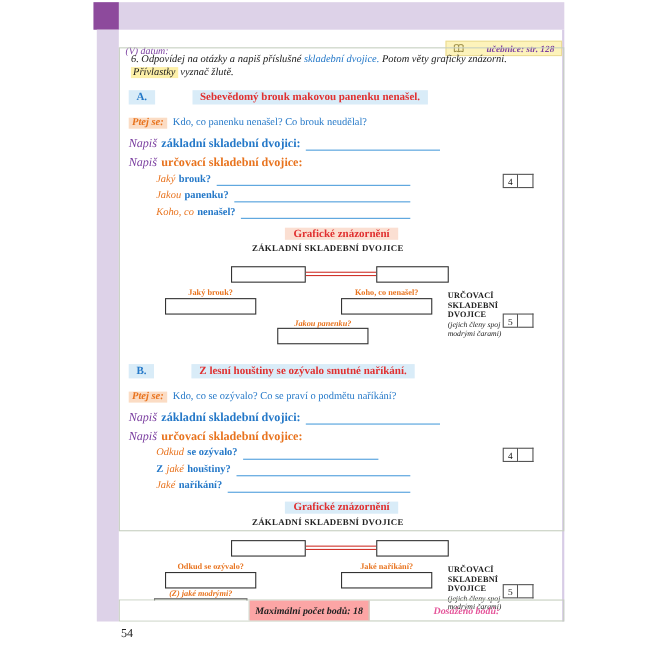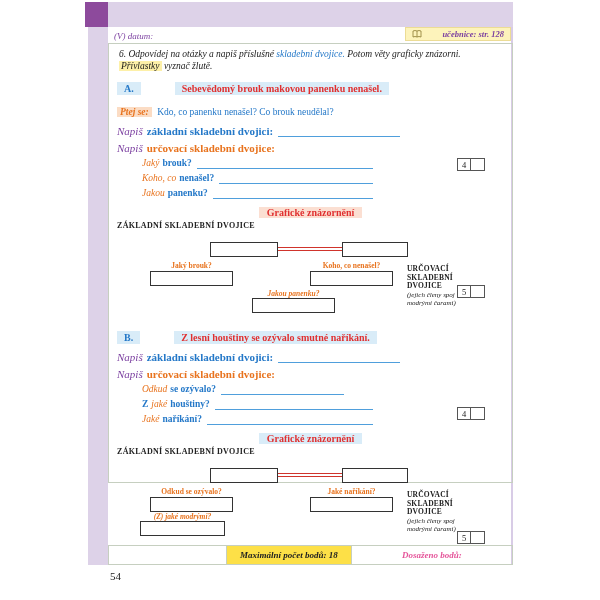--- a/index.html
+++ b/index.html
@@ -9,21 +9,21 @@
 
   
   .top-bar { position:absolute; left:85px; top:2px; width:428px; height:25px; background:#ddd2e8; }
   .corner-square { position:absolute; left:85px; top:2px; width:23px; height:25px; background:#8d4a9c; }
   .left-bar { position:absolute; left:88px; top:27px; width:20px; height:538px; background:#ddd2e8; }
   .right-line { position:absolute; left:511px; top:27px; width:2px; height:538px; background:#d8cce6; }
 
   .content { position:absolute; left:108px; top:27px; width:405px; height:538px; }
 
   
-  .datum-row { display:flex; justify-content:space-between; align-items:flex-start; height:16px; padding:4px 2px 0 6px; }
+  .datum-row { display:flex; justify-content:space-between; align-items:flex-start; height:16px; padding:14px 2px 0 6px; }
   .datum { color:#7b3fa0; font-style:italic; font-size:9px; }
   .textbook-box { background:#fdf3bb; border:1px solid #ecdc95; color:#7b3fa0; font-size:8.5px; font-style:italic; font-weight:bold; padding:1px 6px; display:flex; align-items:center; gap:20px; margin-top:-4px; }
 
   
   .main-box { position:absolute; left:0; top:16px; width:405px; height:440px; border:1px solid #c6cfc0; padding:2px 8px; position:absolute; }
   .main-box { position:relative; position:absolute; } 
 
   .instruction { font-size:9.5px; font-style:italic; margin:2px 0 0 2px; line-height:12px; }
   .instr-blue { color:#2478c8; }
   .instr-yellow { background:#fdf0a8; padding:0 2px; }
@@ -50,21 +50,21 @@
 
   .blank { flex:1; border-bottom:1px solid #4f9fdc; height:10px; margin-left:5px; }
 
   .graphic-head { text-align:center; margin-top:5px; line-height:13px; }
   .graphic-head span { font-size:10px; font-weight:bold; color:#e03030; padding:0 8px; }
   .g-pink span { background:#fbdfd2; }
   .g-blue span { background:#d9ecf8; }
 
   .diagram { position:relative; margin-top:2px; height:100px; }
   .diagram-b { height:98px; }
-  .diag-title { position:absolute; left:0; top:0; width:362px; text-align:left; font-size:8px; font-weight:bold; letter-spacing:0.3px; color:#222; }
+  .diag-title { position:absolute; left:0; top:0; width:362px; text-align:center; font-size:8px; font-weight:bold; letter-spacing:0.3px; color:#222; }
   .main-label { position:absolute; top:22px; font-size:8px; font-weight:normal; color:#e03030; text-align:right; }
   .ml-left { left:93px; width:68px; }
   .ml-right { left:225px; width:66px; }
   .dbox { position:absolute; border:1px solid #333; background:#fff; }
   .box-left { left:93px; top:21px; width:68px; height:15px; }
   .box-right { left:225px; top:21px; width:66px; height:15px; }
   .connector { position:absolute; left:161px; top:26px; width:64px; height:4px; border-top:1px solid #d0342c; border-bottom:1px solid #d0342c; }
   .sub-label { position:absolute; top:40px; font-size:7.5px; font-weight:bold; color:#e8731e; text-align:center; }
   .sl-left { left:33px; width:83px; }
   .sl-right { left:193px; width:83px; }
@@ -85,21 +85,21 @@
   .pts-a-q { left:348px; top:114px; }
   .pts-a-d { left:348px; top:241px; }
   .pts-b-q { left:348px; top:363px; }
   .pts-b-d { left:348px; top:487px; }
 
   .section-b { margin-top:10px; }
 
   
   .footer-row { position:absolute; left:0; bottom:0; width:405px; height:20px; border:1px solid #c6cfc0; display:flex; font-size:9px; }
   .fcell-empty { width:118px; border-right:1px solid #c6cfc0; background:#fff; }
-  .fcell-max { width:125px; background:#fde047; border-right:1px solid #c6cfc0; display:flex; align-items:center; justify-content:center; font-style:italic; font-weight:bold; color:#222; }
+  .fcell-max { width:109px; background:#fca5a5; border-right:1px solid #c6cfc0; display:flex; align-items:center; justify-content:center; font-style:italic; font-weight:bold; color:#222; }
   .fcell-ach { flex:1; display:flex; align-items:center; justify-content:center; font-style:italic; font-weight:bold; color:#e5559a; }
 
   .page-number { position:absolute; left:110px; top:570px; font-size:11px; color:#222; }
 
   .book-icon svg { display:block; }
 </style>
 </head>
 <body>
 
 <div class="sheet">
@@ -146,27 +146,27 @@
         <div class="write-row row-det">
           <span class="napis">Napiš</span>
           <span class="write-orange">určovací skladební dvojice:</span>
         </div>
         <div class="q-row">
           <span class="q-it">Jaký</span>
           <span class="q-bold">brouk?</span>
           <span class="blank" style="margin-right:131px;"></span>
         </div>
         <div class="q-row">
+          <span class="q-it">Jakou</span>
+          <span class="q-bold">panenku?</span>
+          <span class="blank" style="margin-right:131px;"></span>
+        </div>
+        <div class="q-row">
           <span class="q-it">Koho, co</span>
           <span class="q-bold">nenašel?</span>
-          <span class="blank" style="margin-right:131px;"></span>
-        </div>
-        <div class="q-row">
-          <span class="q-it">Jakou</span>
-          <span class="q-bold">panenku?</span>
           <span class="blank" style="margin-right:131px;"></span>
         </div>
 
         <div class="graphic-head g-pink">
           <span>Grafické znázornění</span>
         </div>
 
         <div class="diagram">
           <div class="diag-title">ZÁKLADNÍ SKLADEBNÍ DVOJICE</div>
           <div class="main-label ml-left">podmět</div>
@@ -188,20 +188,24 @@
             <div class="it">modrými čarami)</div>
           </div>
         </div>
       </div>
 
       <div class="section section-b">
         <div class="sec-title-row">
           <span class="sec-label">B.</span>
           <span class="sec-title">Z lesní houštiny se ozývalo smutné naříkání.</span>
         </div>
+        <div class="ask-row">
+          <span class="ask-label">Ptej se:</span>
+          <span class="ask-text">Kdo, co se ozývalo? Co se praví o podmětu naříkání?</span>
+        </div>
         <div class="write-row row-basic">
           <span class="napis">Napiš</span>
           <span class="write-blue">základní skladební dvojici:</span>
           <span class="blank" style="margin-right:104px;"></span>
         </div>
         <div class="write-row row-det">
           <span class="napis">Napiš</span>
           <span class="write-orange">určovací skladební dvojice:</span>
         </div>
         <div class="q-row">

